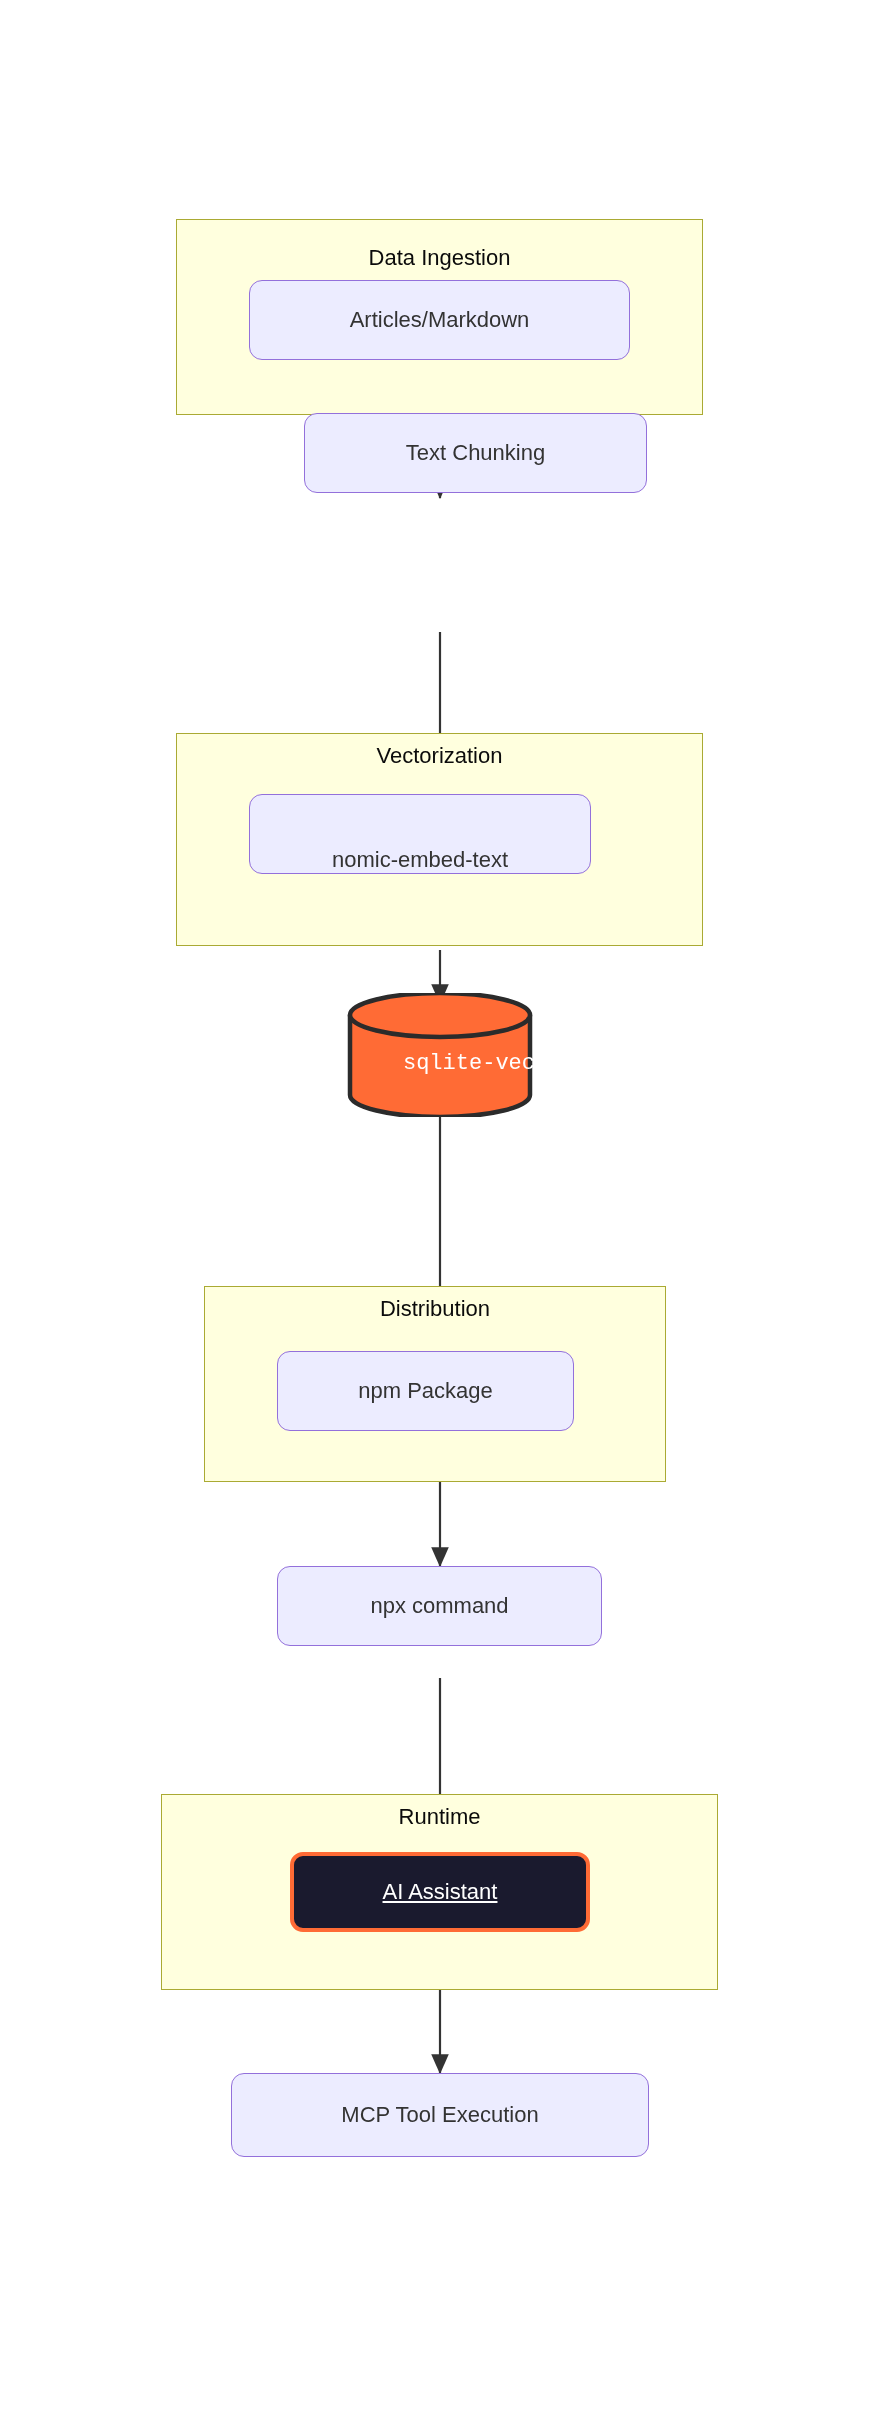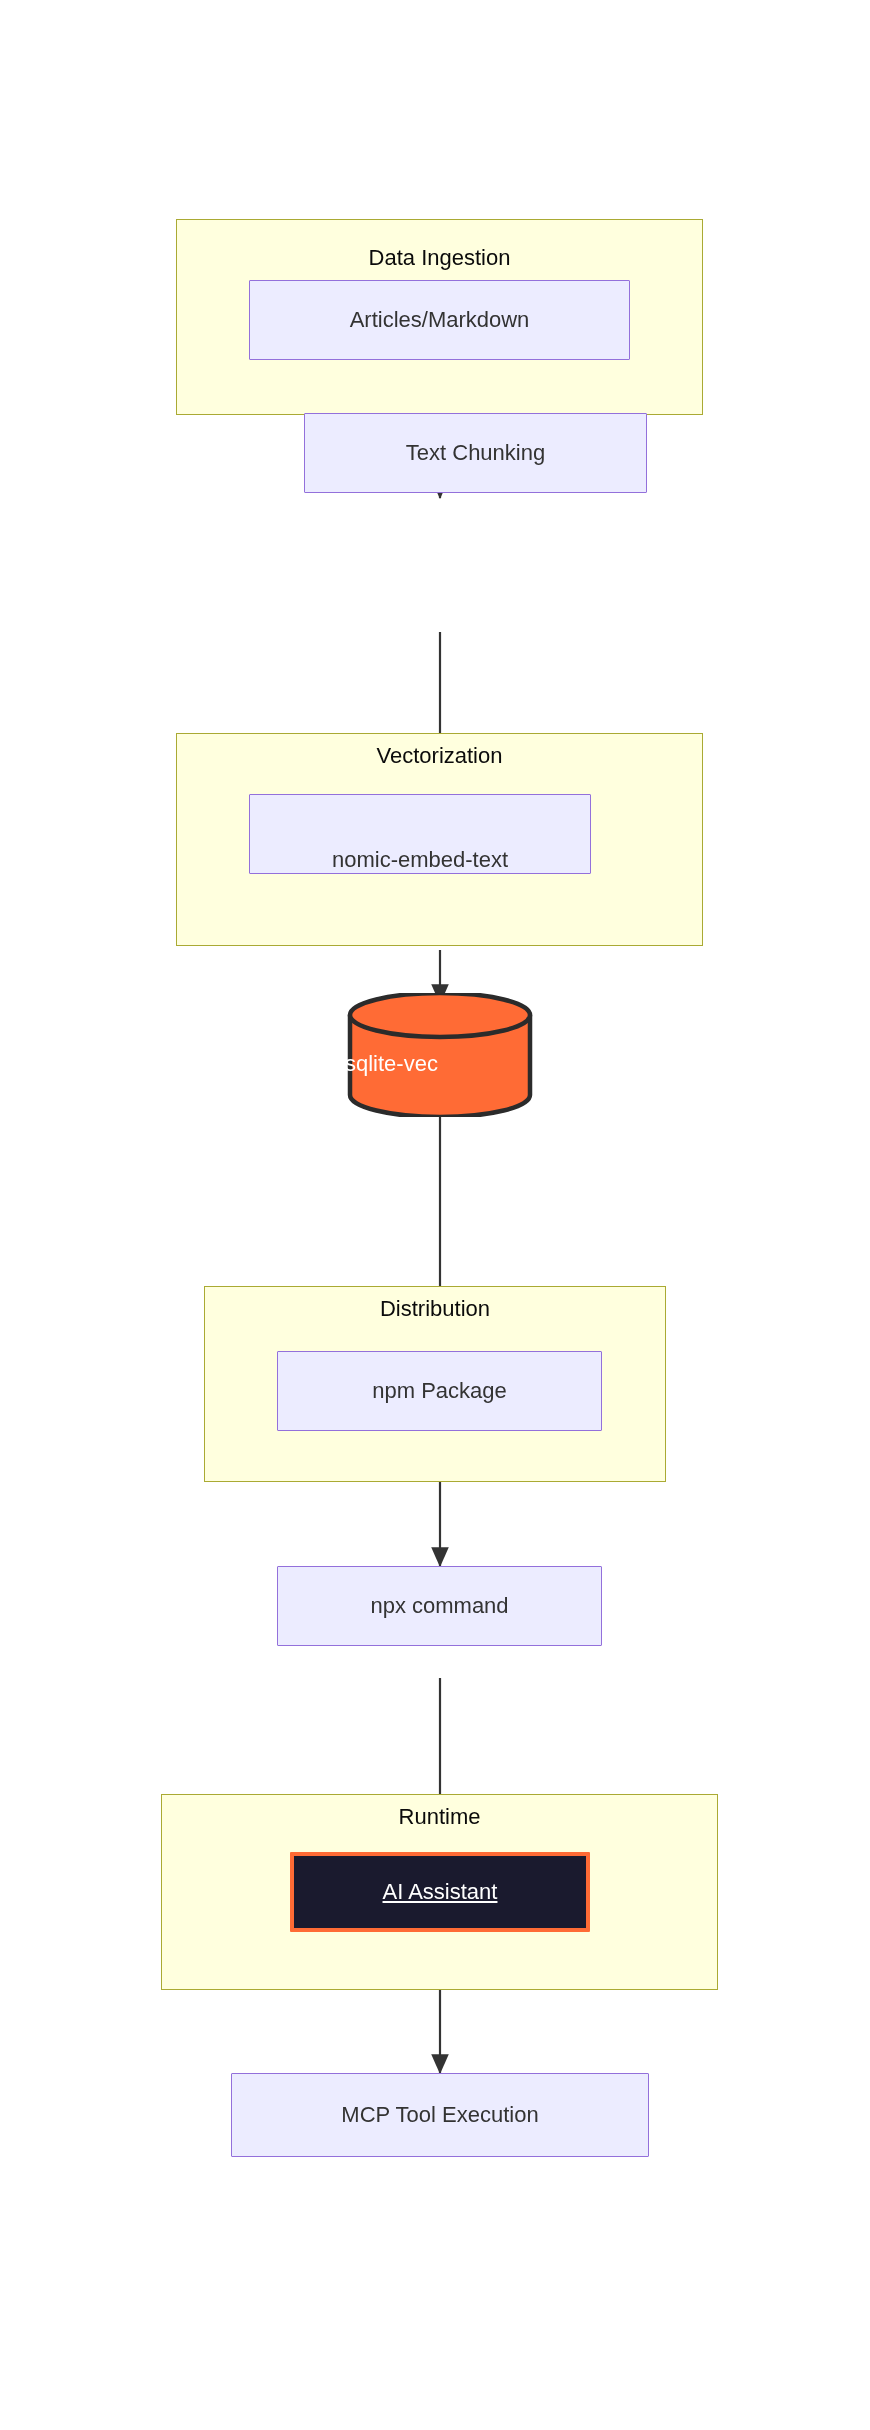--- a/index.html
+++ b/index.html
@@ -40,21 +40,21 @@
     white-space: nowrap;
     pointer-events: none;
   }
 
   
   .node {
     position: absolute;
     box-sizing: border-box;
     background: #ECECFF;
     border: 1.8px solid #9370DB;
-    border-radius: 1px;
+    border-radius: 13px;
     display: flex;
     align-items: center;
     justify-content: center;
     font-size: 22px;
     color: #333333;
     text-align: center;
     font-family: "Liberation Sans", sans-serif;
     white-space: nowrap;
   }
 
@@ -67,24 +67,24 @@
   }
 
   
   .db-node {
     position: absolute;
   }
   .db-label {
     position: absolute;
     left: 0;
     right: 0;
-    text-align: left;
+    text-align: right;
     font-size: 22px;
     color: #ffffff;
-    font-family: Liberation Sans, sans-serif;
+    font-family: Liberation Mono, monospace;
     white-space: nowrap;
     pointer-events: none;
   }
 
   
   .edge-layer {
     position: absolute;
     left: 0; top: 0;
     width: 870px;
     height: 2430px;
@@ -149,21 +149,21 @@
   <div class="db-node" style="left:345px; top:993px; width:190px; height:124px;">
     <svg width="190" height="124" viewBox="0 0 190 124" xmlns="http://www.w3.org/2000/svg">
 
       <path d="M5,22 L5,102 A90,22 0 0 0 185,102 L185,22 Z" fill="#FF6B35" stroke="#2b2b2b" stroke-width="4.5" stroke-linejoin="round"></path>
 
       <ellipse cx="95" cy="22" rx="90" ry="22" fill="#FF6B35" stroke="#2b2b2b" stroke-width="4.5"></ellipse>
     </svg>
     <div class="db-label" style="top:58px;">sqlite-vec</div>
   </div>
 
-  <div class="node" style="left:277px; top:1351px; width:325px; height:80px;">
+  <div class="node" style="left:277px; top:1351px; width:297px; height:80px;">
     <span>npm Package</span>
   </div>
 
   <div class="node" style="left:277px; top:1566px; width:325px; height:80px;justify-content:center;">
     <span>npx command</span>
   </div>
 
   <div class="node node-highlight" style="left:290px; top:1852px; width:300px; height:80px;">
     <span>AI Assistant</span>
   </div>

